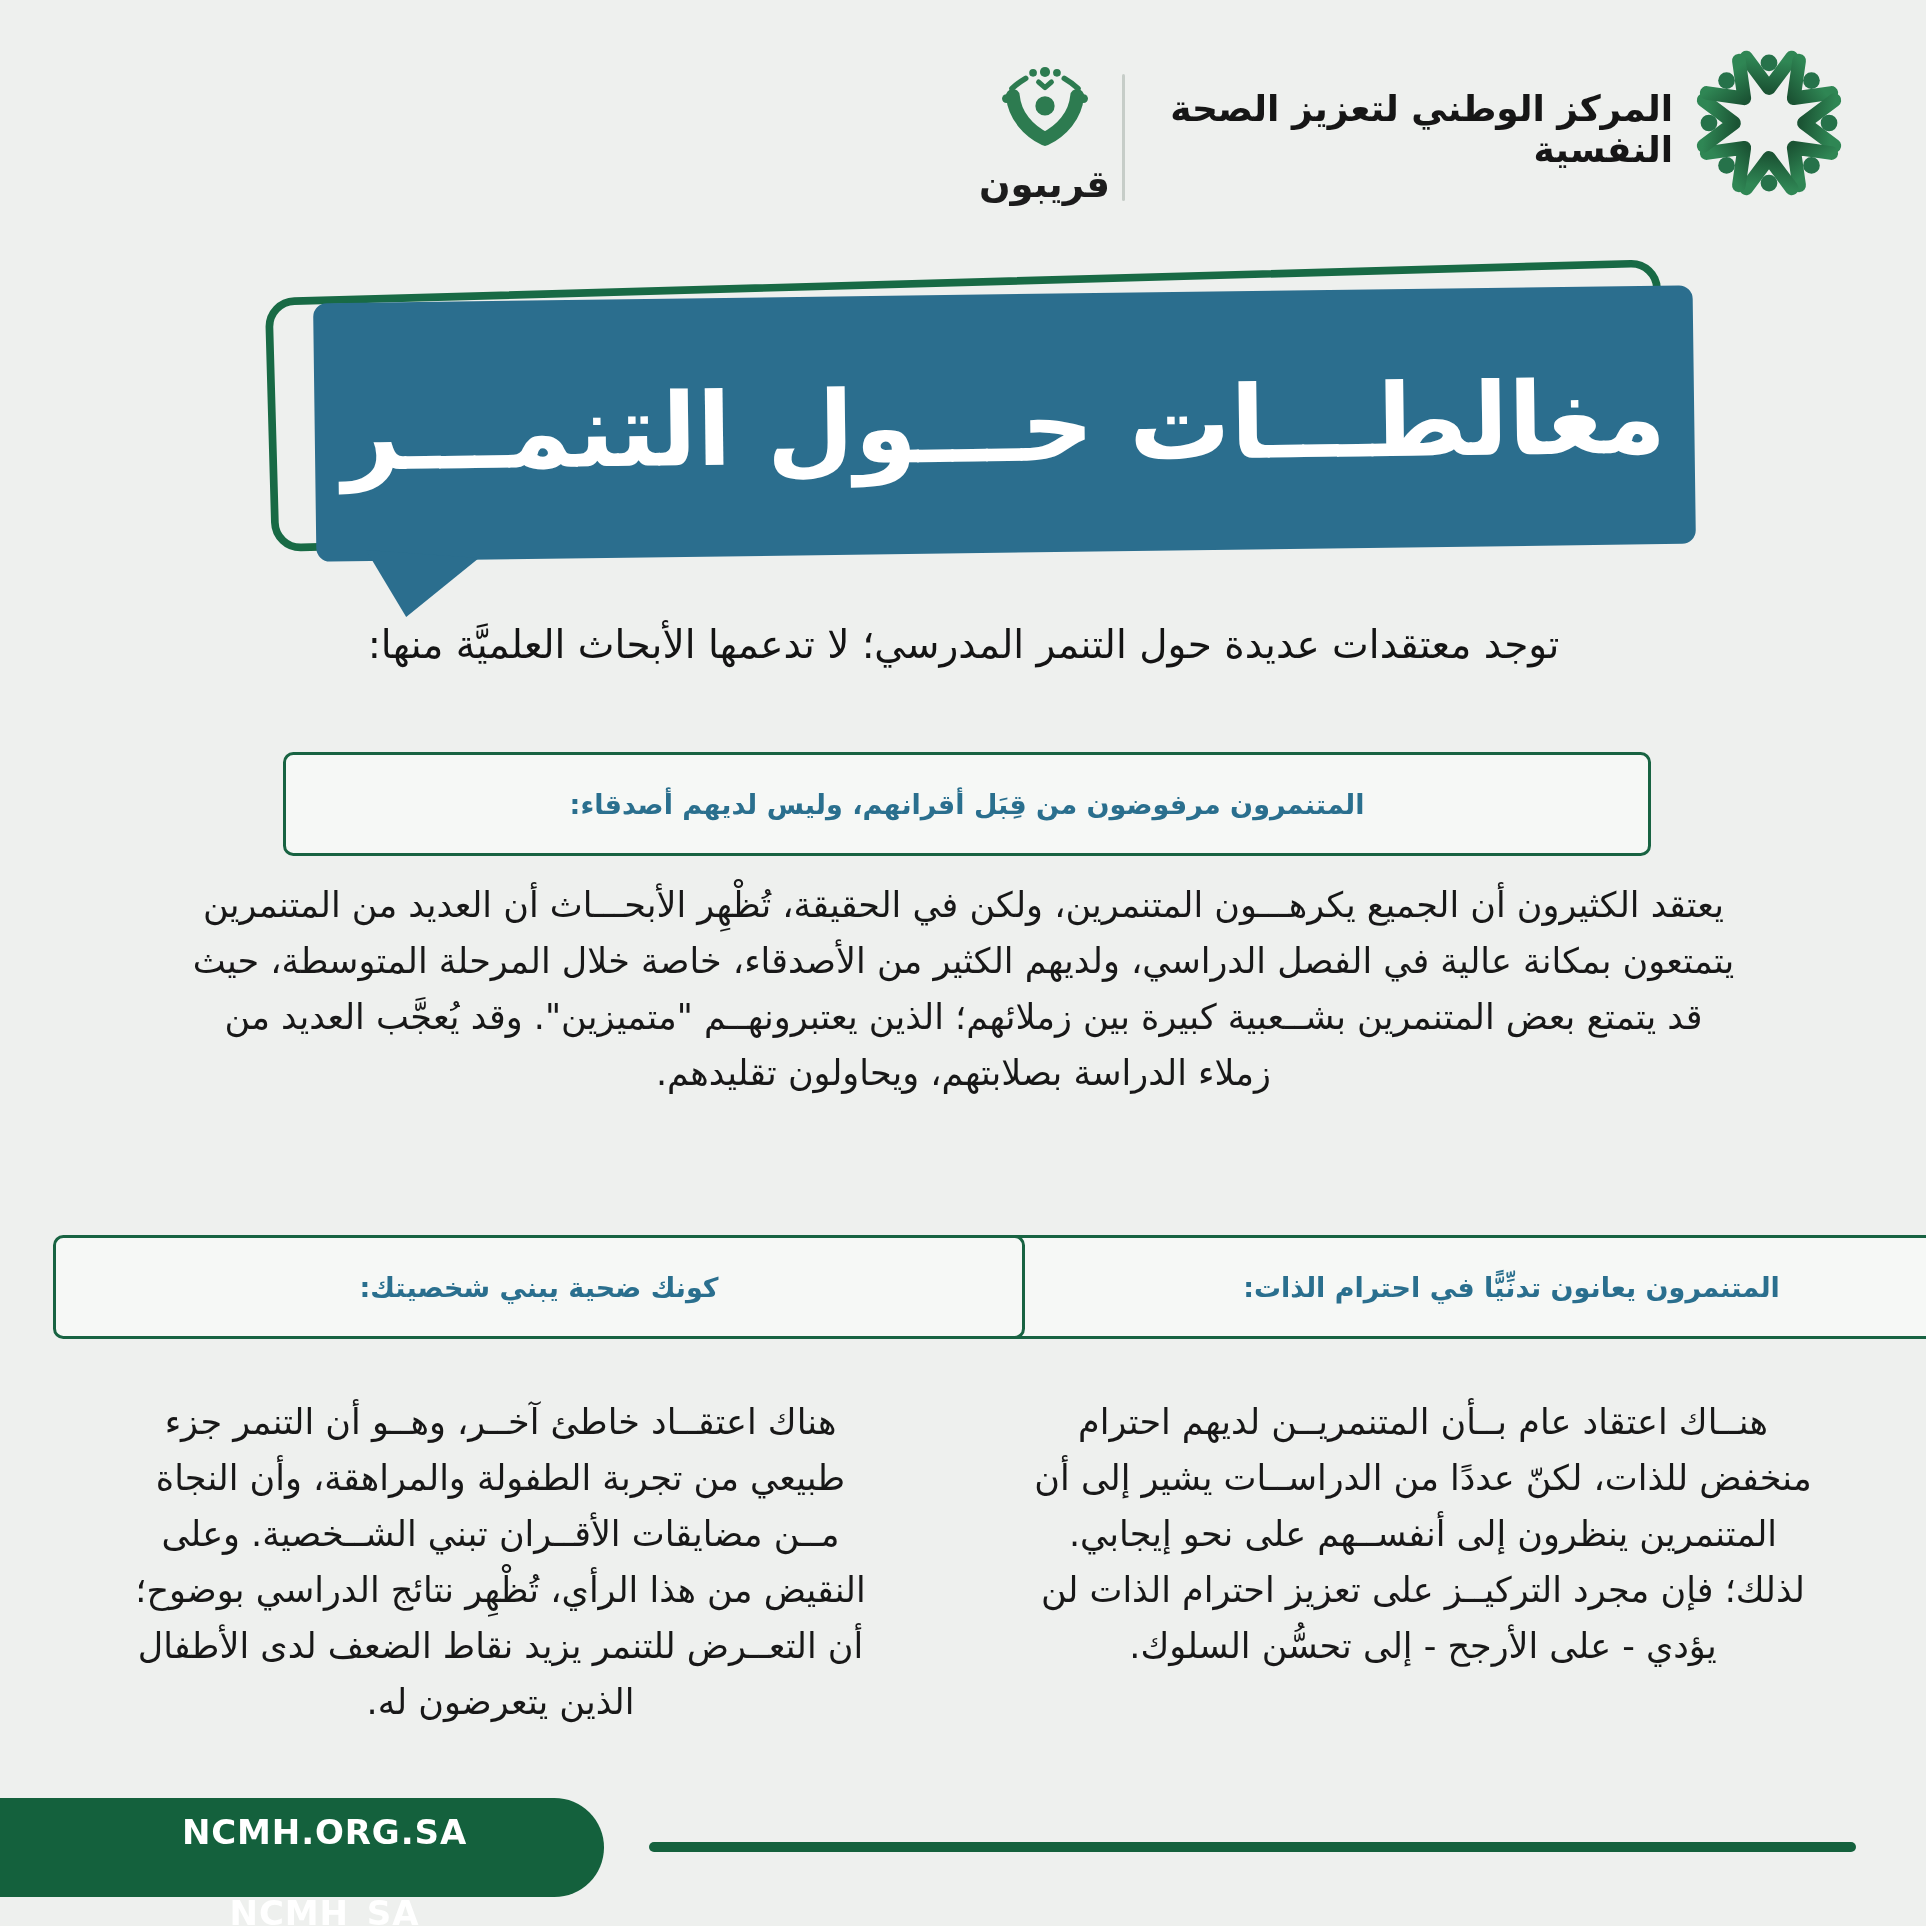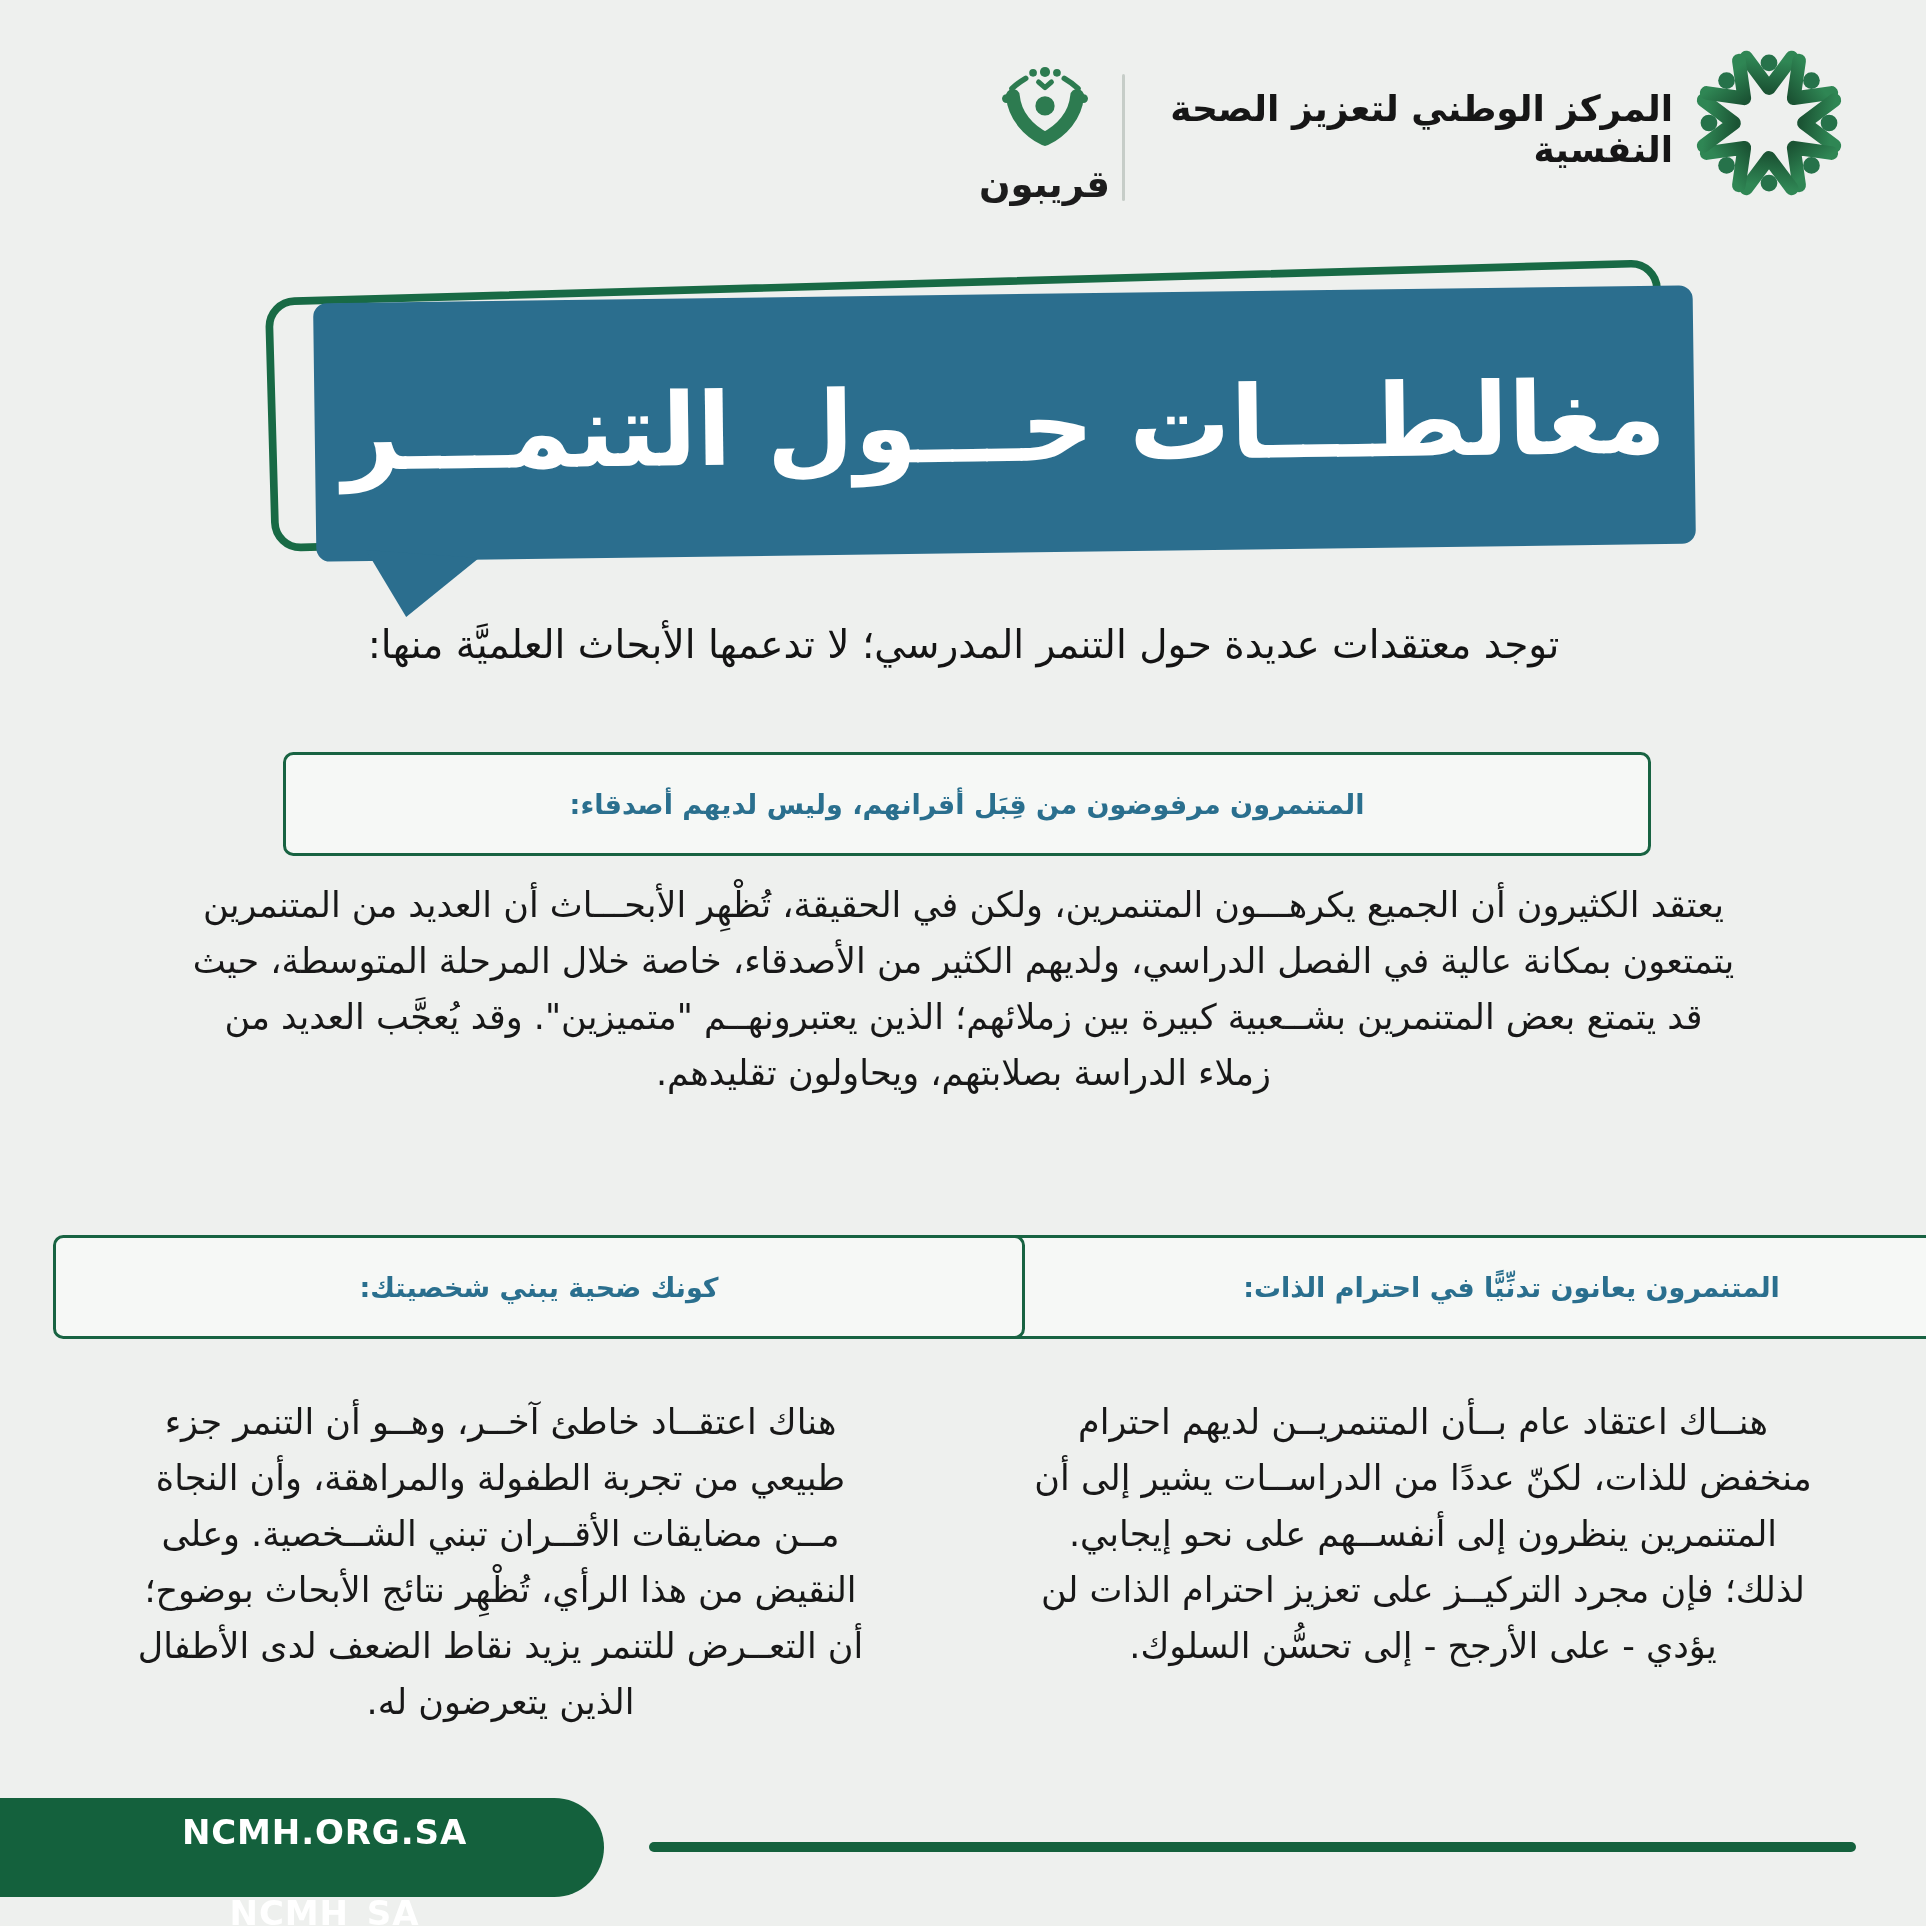--- a/index.html
+++ b/index.html
@@ -200,21 +200,21 @@
 المتنمرين ينظرون إلى أنفســهم على نحو إيجابي.
 لذلك؛ فإن مجرد التركيــز على تعزيز احترام الذات لن
 يؤدي - على الأرجح - إلى تحسُّن السلوك.</div>
 
 <div class="abs head-box box-left">
   <div class="head-text">كونك ضحية يبني شخصيتك:</div>
 </div>
 <div class="abs body-text para-left">هناك اعتقــاد خاطئ آخــر، وهــو أن التنمر جزء
 طبيعي من تجربة الطفولة والمراهقة، وأن النجاة
 مــن مضايقات الأقــران تبني الشــخصية. وعلى
-النقيض من هذا الرأي، تُظْهِر نتائج الأبحاث بوضوح؛
+النقيض من هذا الرأي، تُظْهِر نتائج الدراسي بوضوح؛
 أن التعــرض للتنمر يزيد نقاط الضعف لدى الأطفال
 الذين يتعرضون له.</div>
 
 <div class="abs footer-pill">
   <svg class="icon" width="46" height="46" viewBox="0 0 24 24" fill="none" stroke="#ffffff" stroke-width="1.7">
     <circle cx="12" cy="12" r="9.6"></circle>
     <ellipse cx="12" cy="12" rx="4.3" ry="9.6"></ellipse>
     <path d="M2.4 12 H21.6"></path>
     <path d="M4.1 7.4 C 7 9.1 17 9.1 19.9 7.4"></path>
     <path d="M4.1 16.6 C 7 14.9 17 14.9 19.9 16.6"></path>

